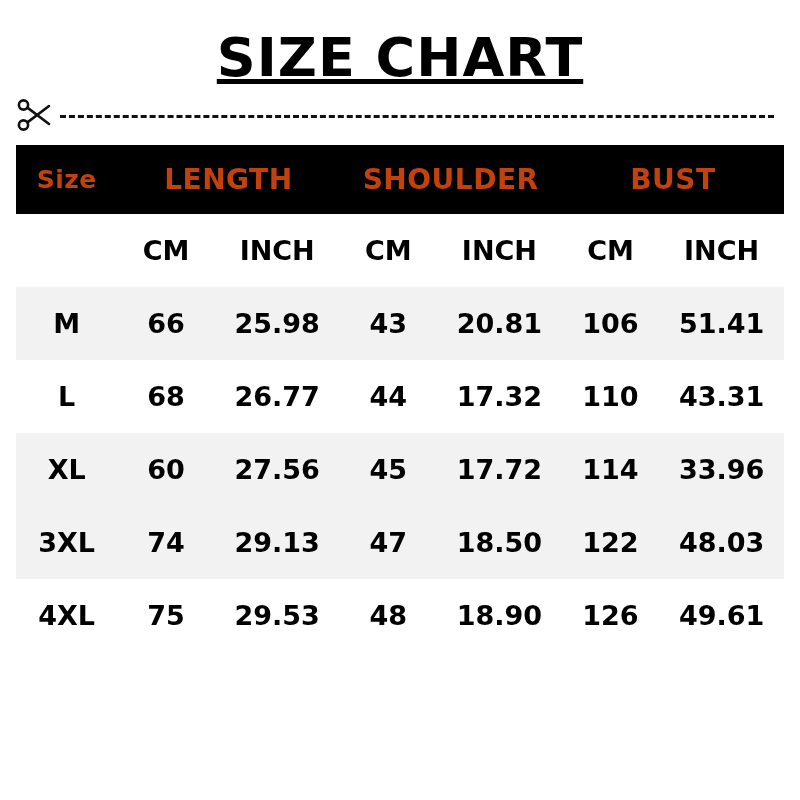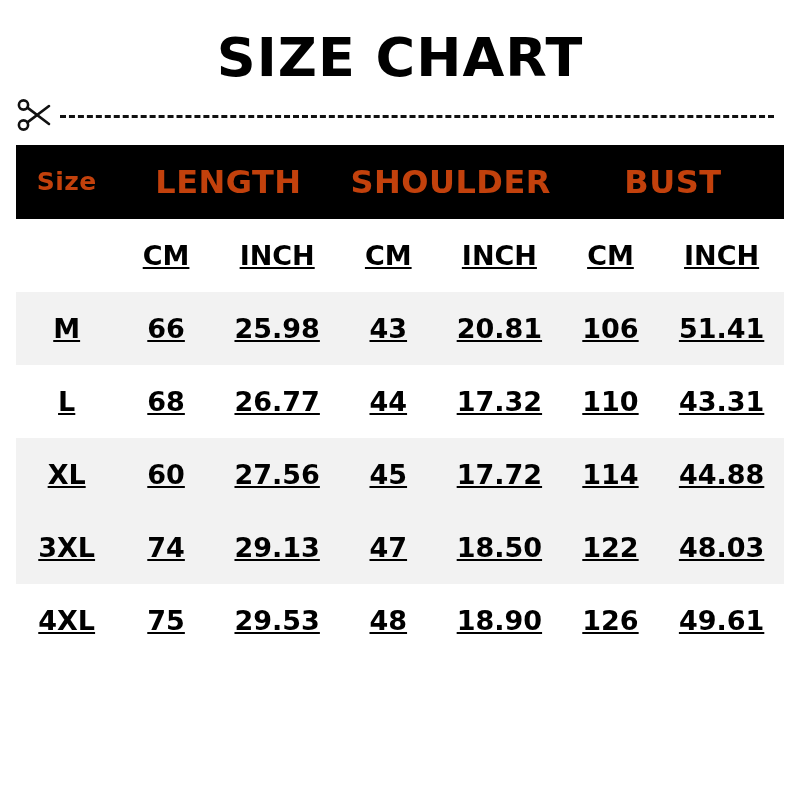--- a/index.html
+++ b/index.html
@@ -21,20 +21,21 @@
     box-sizing: border-box;
   }
   .title {
     text-align: center;
     font-size: 54px;
     font-weight: 800;
     letter-spacing: 1px;
     padding-top: 30px;
     line-height: 1.05;
     font-family: "DejaVu Sans", sans-serif;
+    text-decoration: underline;
   }
   .cut-line {
     position: relative;
     height: 40px;
     margin: 8px 16px 0 16px;
   }
   .scissors {
     position: absolute;
     left: 0;
     top: 50%;
@@ -62,39 +63,38 @@
   table.size-table th,
   table.size-table td {
     text-align: center;
     vertical-align: middle;
   }
   thead.head-main tr {
     background: #000000;
     color: #c2410c;
   }
   thead.head-main th {
-    font-size: 32px;
+    font-size: 28px;
     font-weight: 800;
     padding: 18px 0 18px 0;
     letter-spacing: 0.5px;
   }
   thead.head-main th.size-col {
     font-size: 25px;
   }
   tr.units-row td {
     font-size: 22px;
     font-weight: 700;
     padding: 14px 0 14px 0;
     background: #ffffff;
   }
   tbody.body tr td {
     font-size: 27px;
     font-weight: 700;
     padding: 21px 0 21px 0;
-    text-decoration: underline;
   }
   tbody.body tr.alt td {
     background: #f2f2f2;
   }
   tbody.body tr.plain td {
     background: #ffffff;
   }
   .col-size { width: 13%; }
   .col-num  { width: 12.5%; }
   .col-inch { width: 16%; }
@@ -170,21 +170,21 @@
           <td>43.31</td>
         </tr>
 
         <tr class="alt">
           <td>XL</td>
           <td>60</td>
           <td>27.56</td>
           <td>45</td>
           <td>17.72</td>
           <td>114</td>
-          <td>44.88</td>
+          <td>33.96</td>
         </tr>
 
 
         <tr class="alt">
           <td>3XL</td>
           <td>74</td>
           <td>29.13</td>
           <td>47</td>
           <td>18.50</td>
           <td>122</td>

